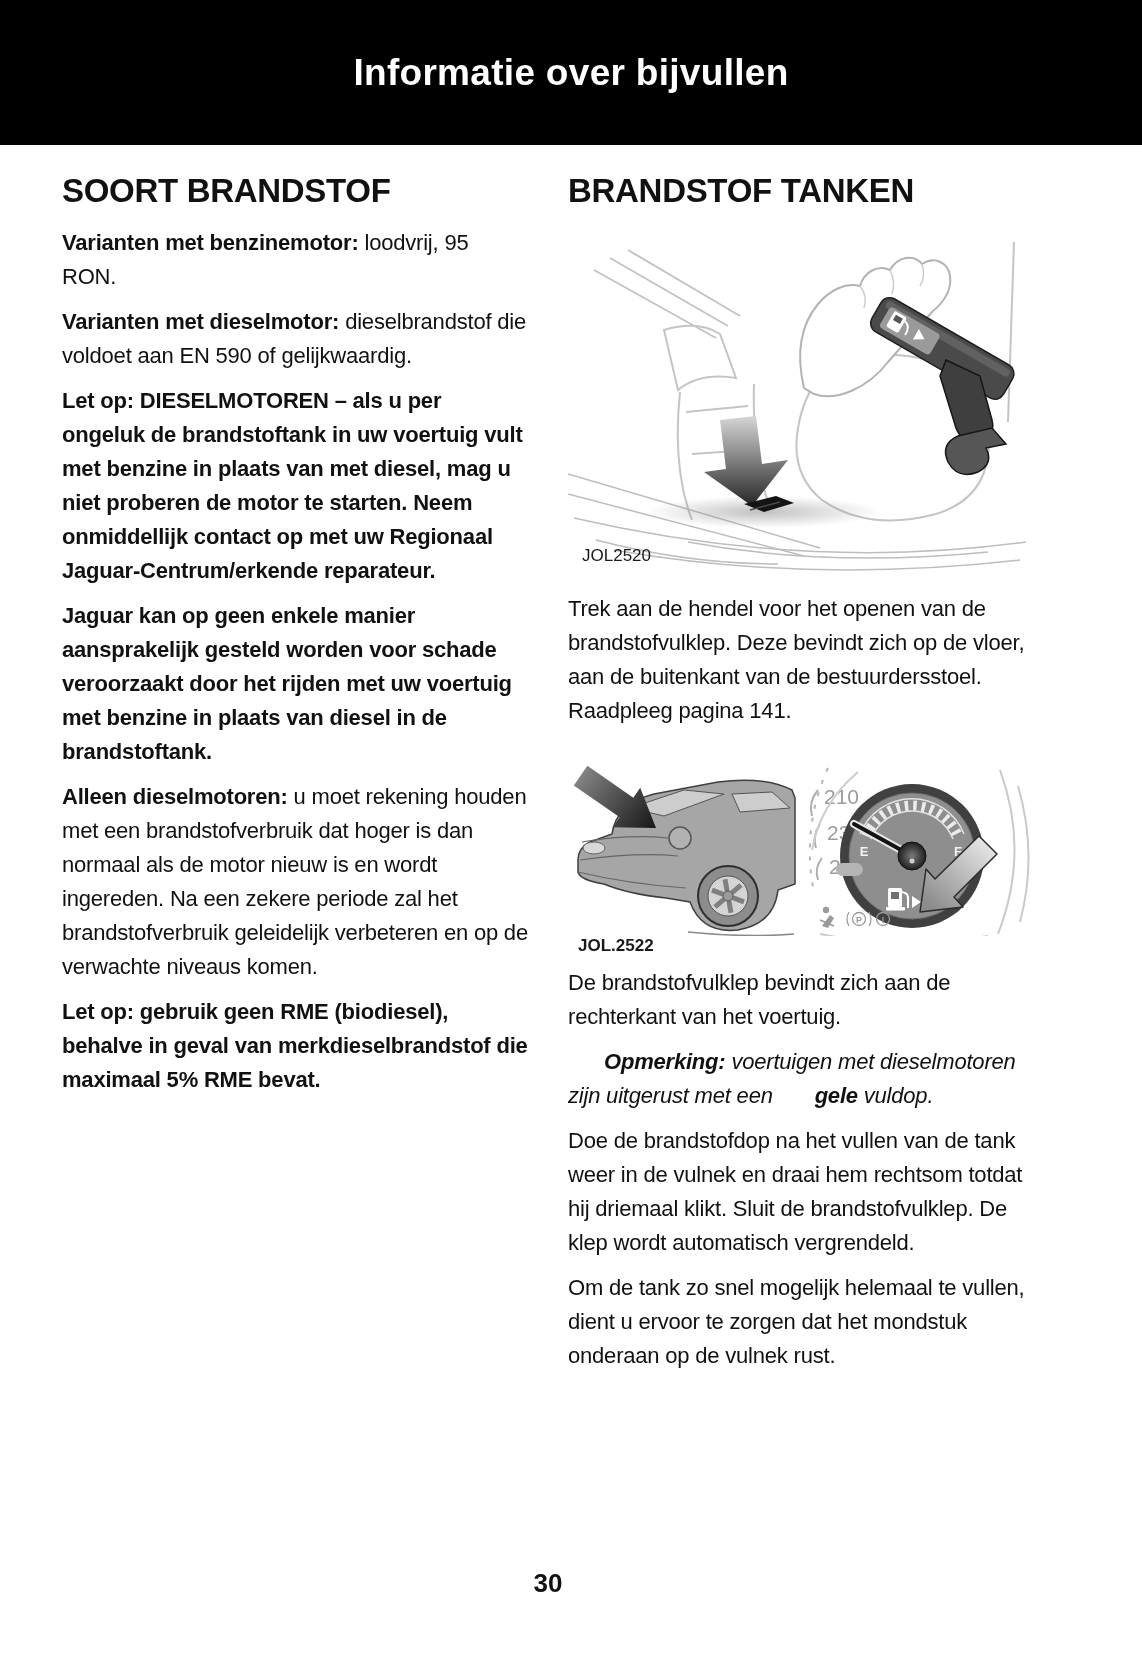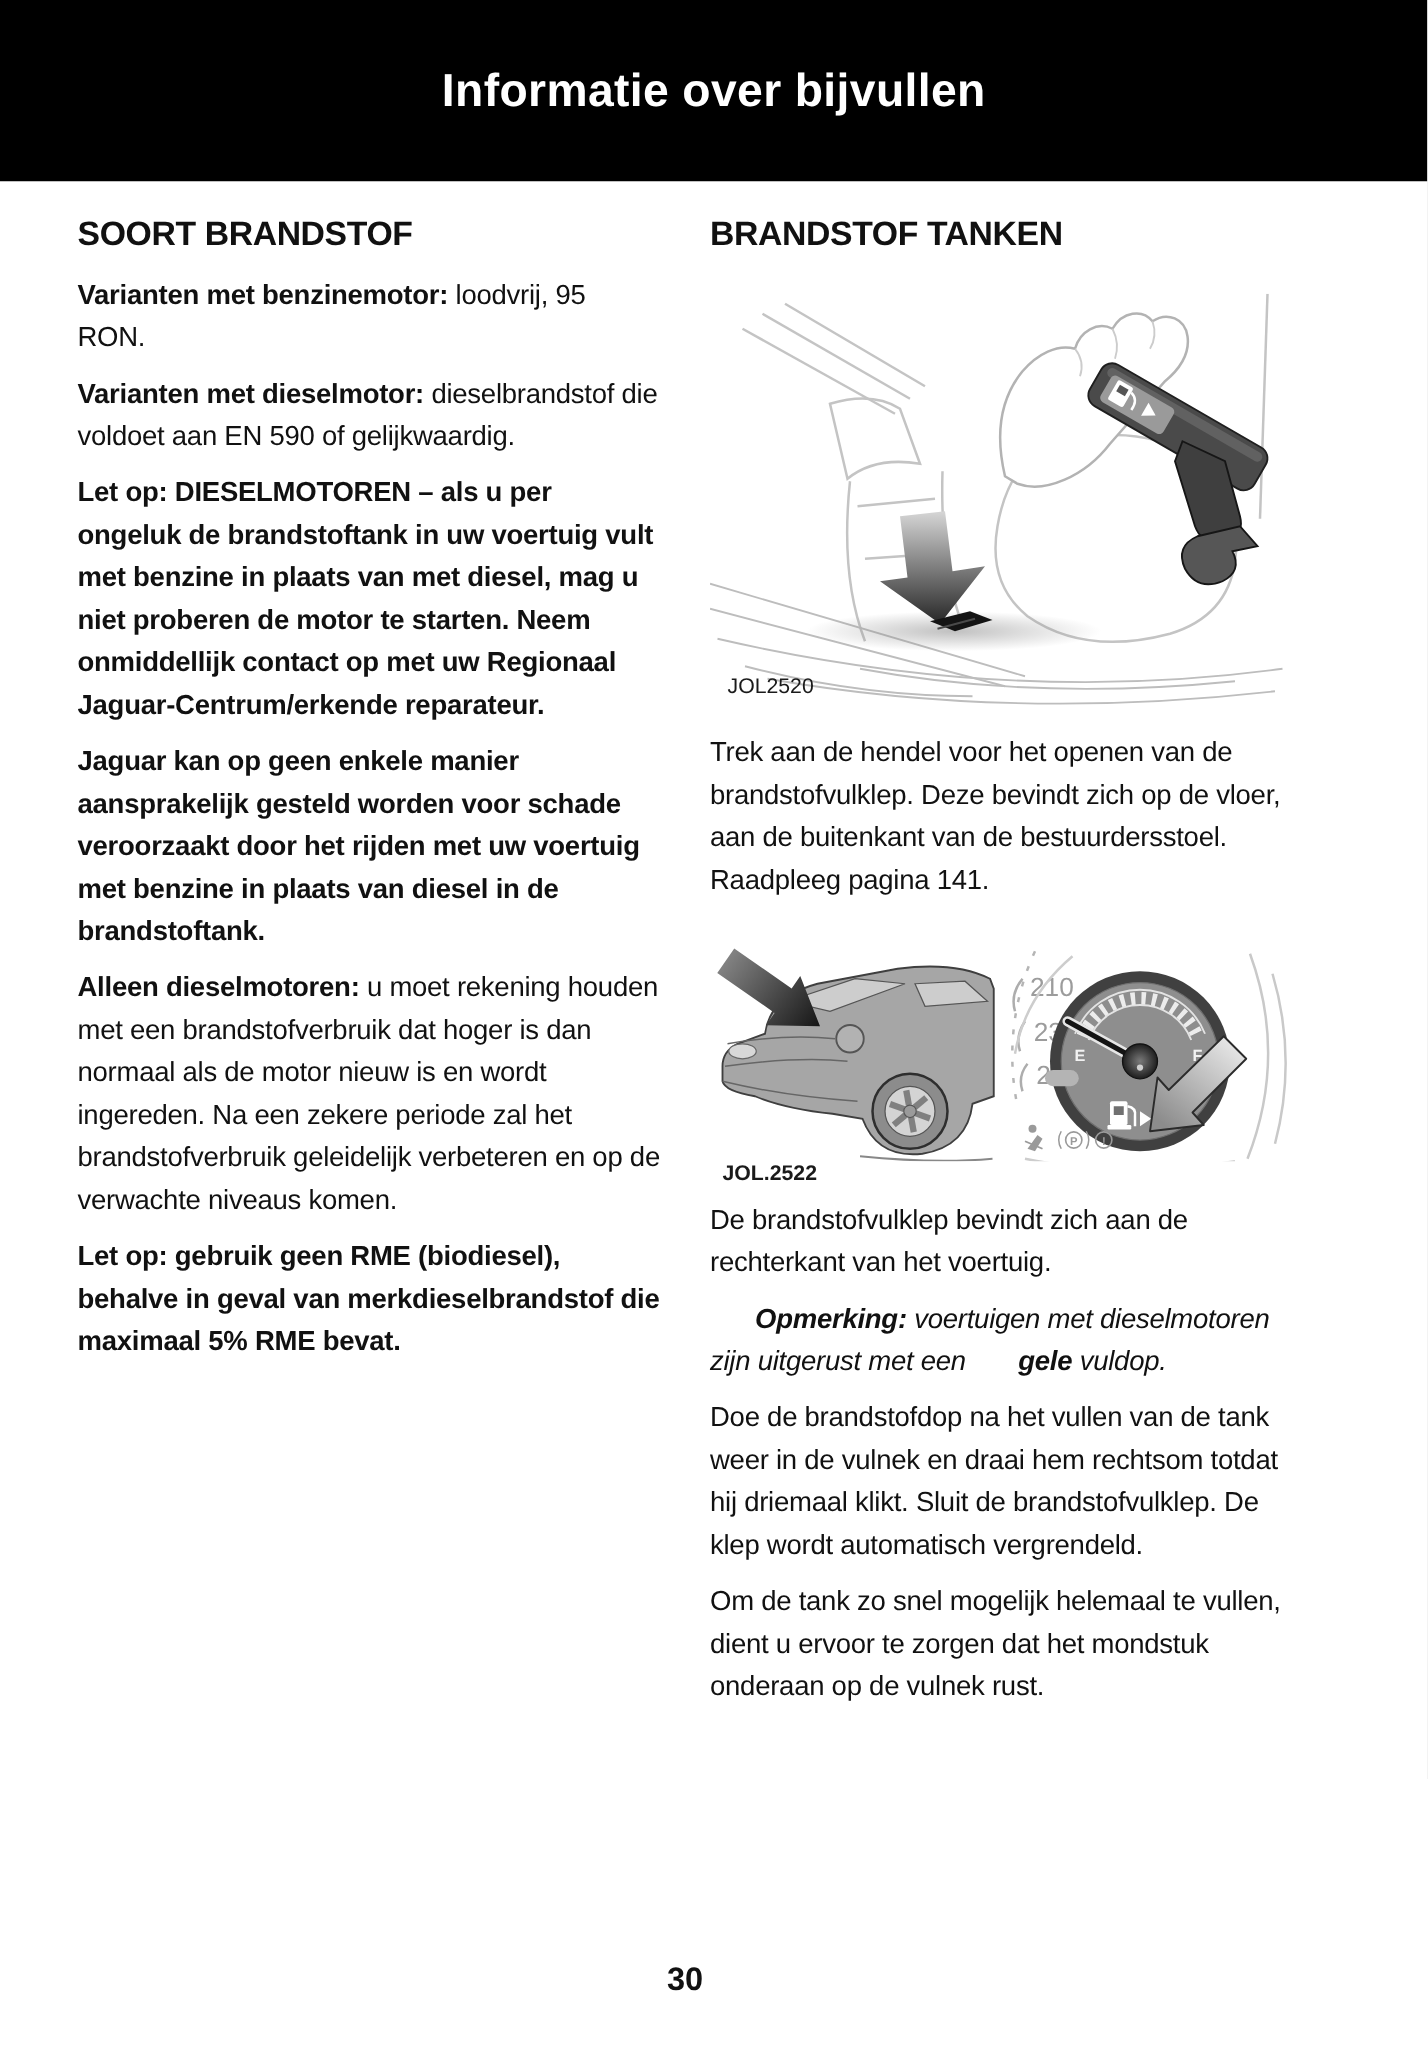--- a/index.html
+++ b/index.html
@@ -4,21 +4,21 @@
 <style>
   html,body{margin:0;padding:0;background:#e9e9e9;}
   .page{position:relative;width:1142px;height:1654px;background:#fff;margin:0 auto;
         font-family:"Liberation Sans",sans-serif;color:#111;overflow:hidden;}
   .header{position:absolute;top:0;left:0;width:1142px;height:145px;background:#000;
           display:flex;align-items:center;justify-content:center;text-align:center;}
   .header h1{margin:0;color:#fff;font-size:37px;font-weight:700;letter-spacing:.3px;}
   .col{position:absolute;top:172px;}
   .col-left{left:62px;width:466px;}
   .col-right{left:568px;width:466px;}
-  h2{margin:0 0 16px 0;font-size:27px;font-weight:700;letter-spacing:-.3px;}
+  h2{margin:0 0 16px 0;font-size:33px;font-weight:700;letter-spacing:-.3px;}
   p{margin:0 0 11px 0;font-size:22px;line-height:34px;letter-spacing:-.2px;}
   .bold-para{font-weight:700;}
   .lead{font-weight:700;}
   .note{font-style:italic;}
   .note .lead,.note .bold{font-weight:700;margin-left:36px;}
   .figure{position:relative;}
   .fig1{margin:32px 0 20px 0;height:330px;}
   .fig2{margin:36px 0 0 0;height:172px;}
   .caption{font-size:17px;letter-spacing:0;color:#1a1a1a;}
   .fig1 .caption{position:absolute;left:14px;bottom:6px;}

